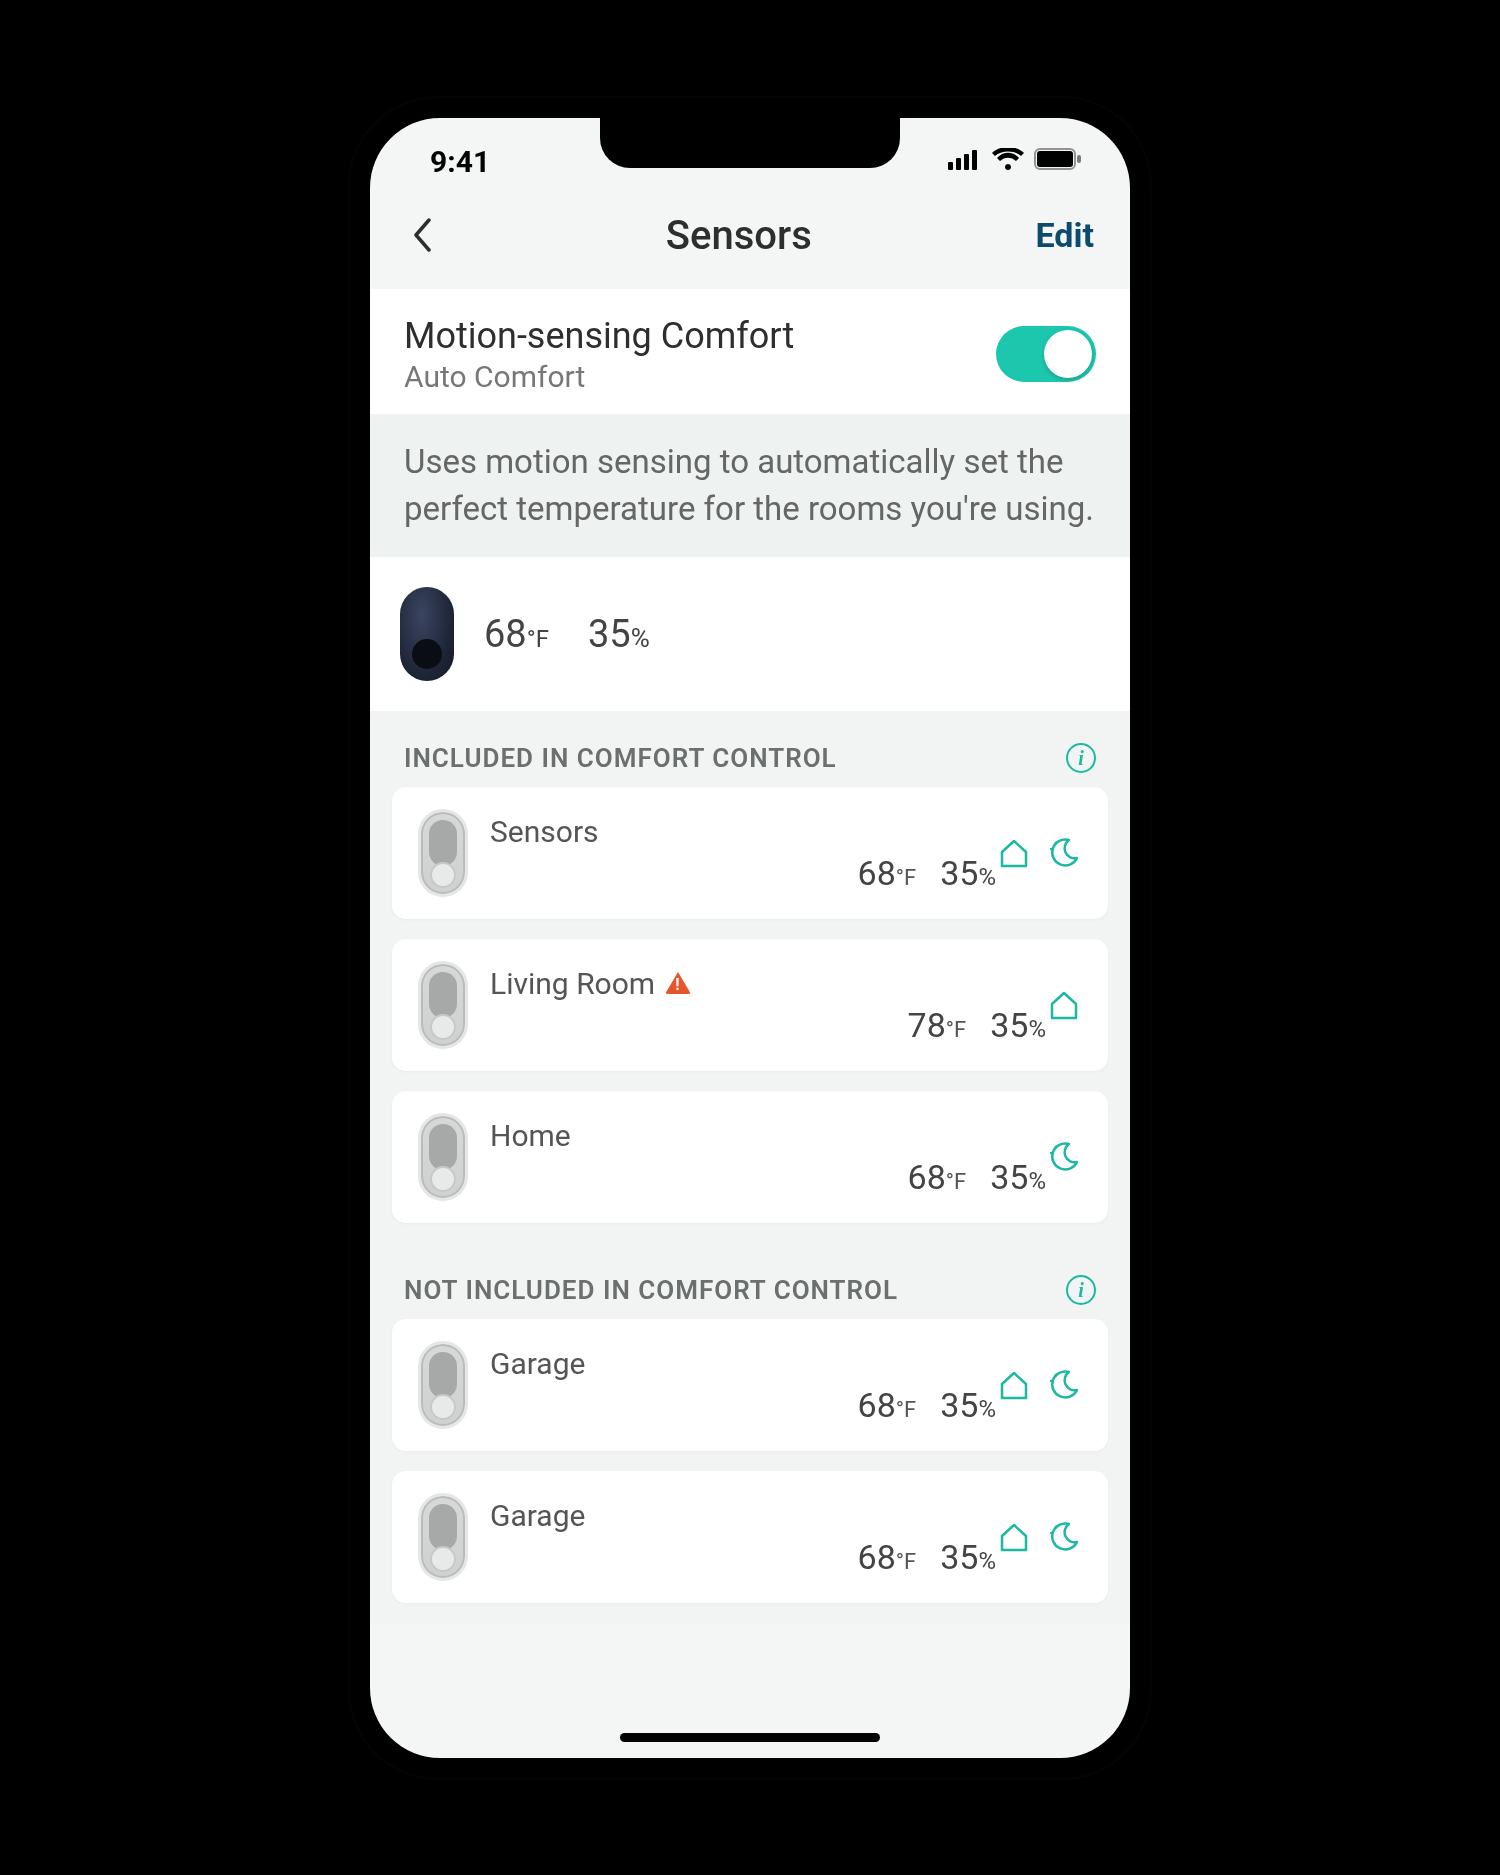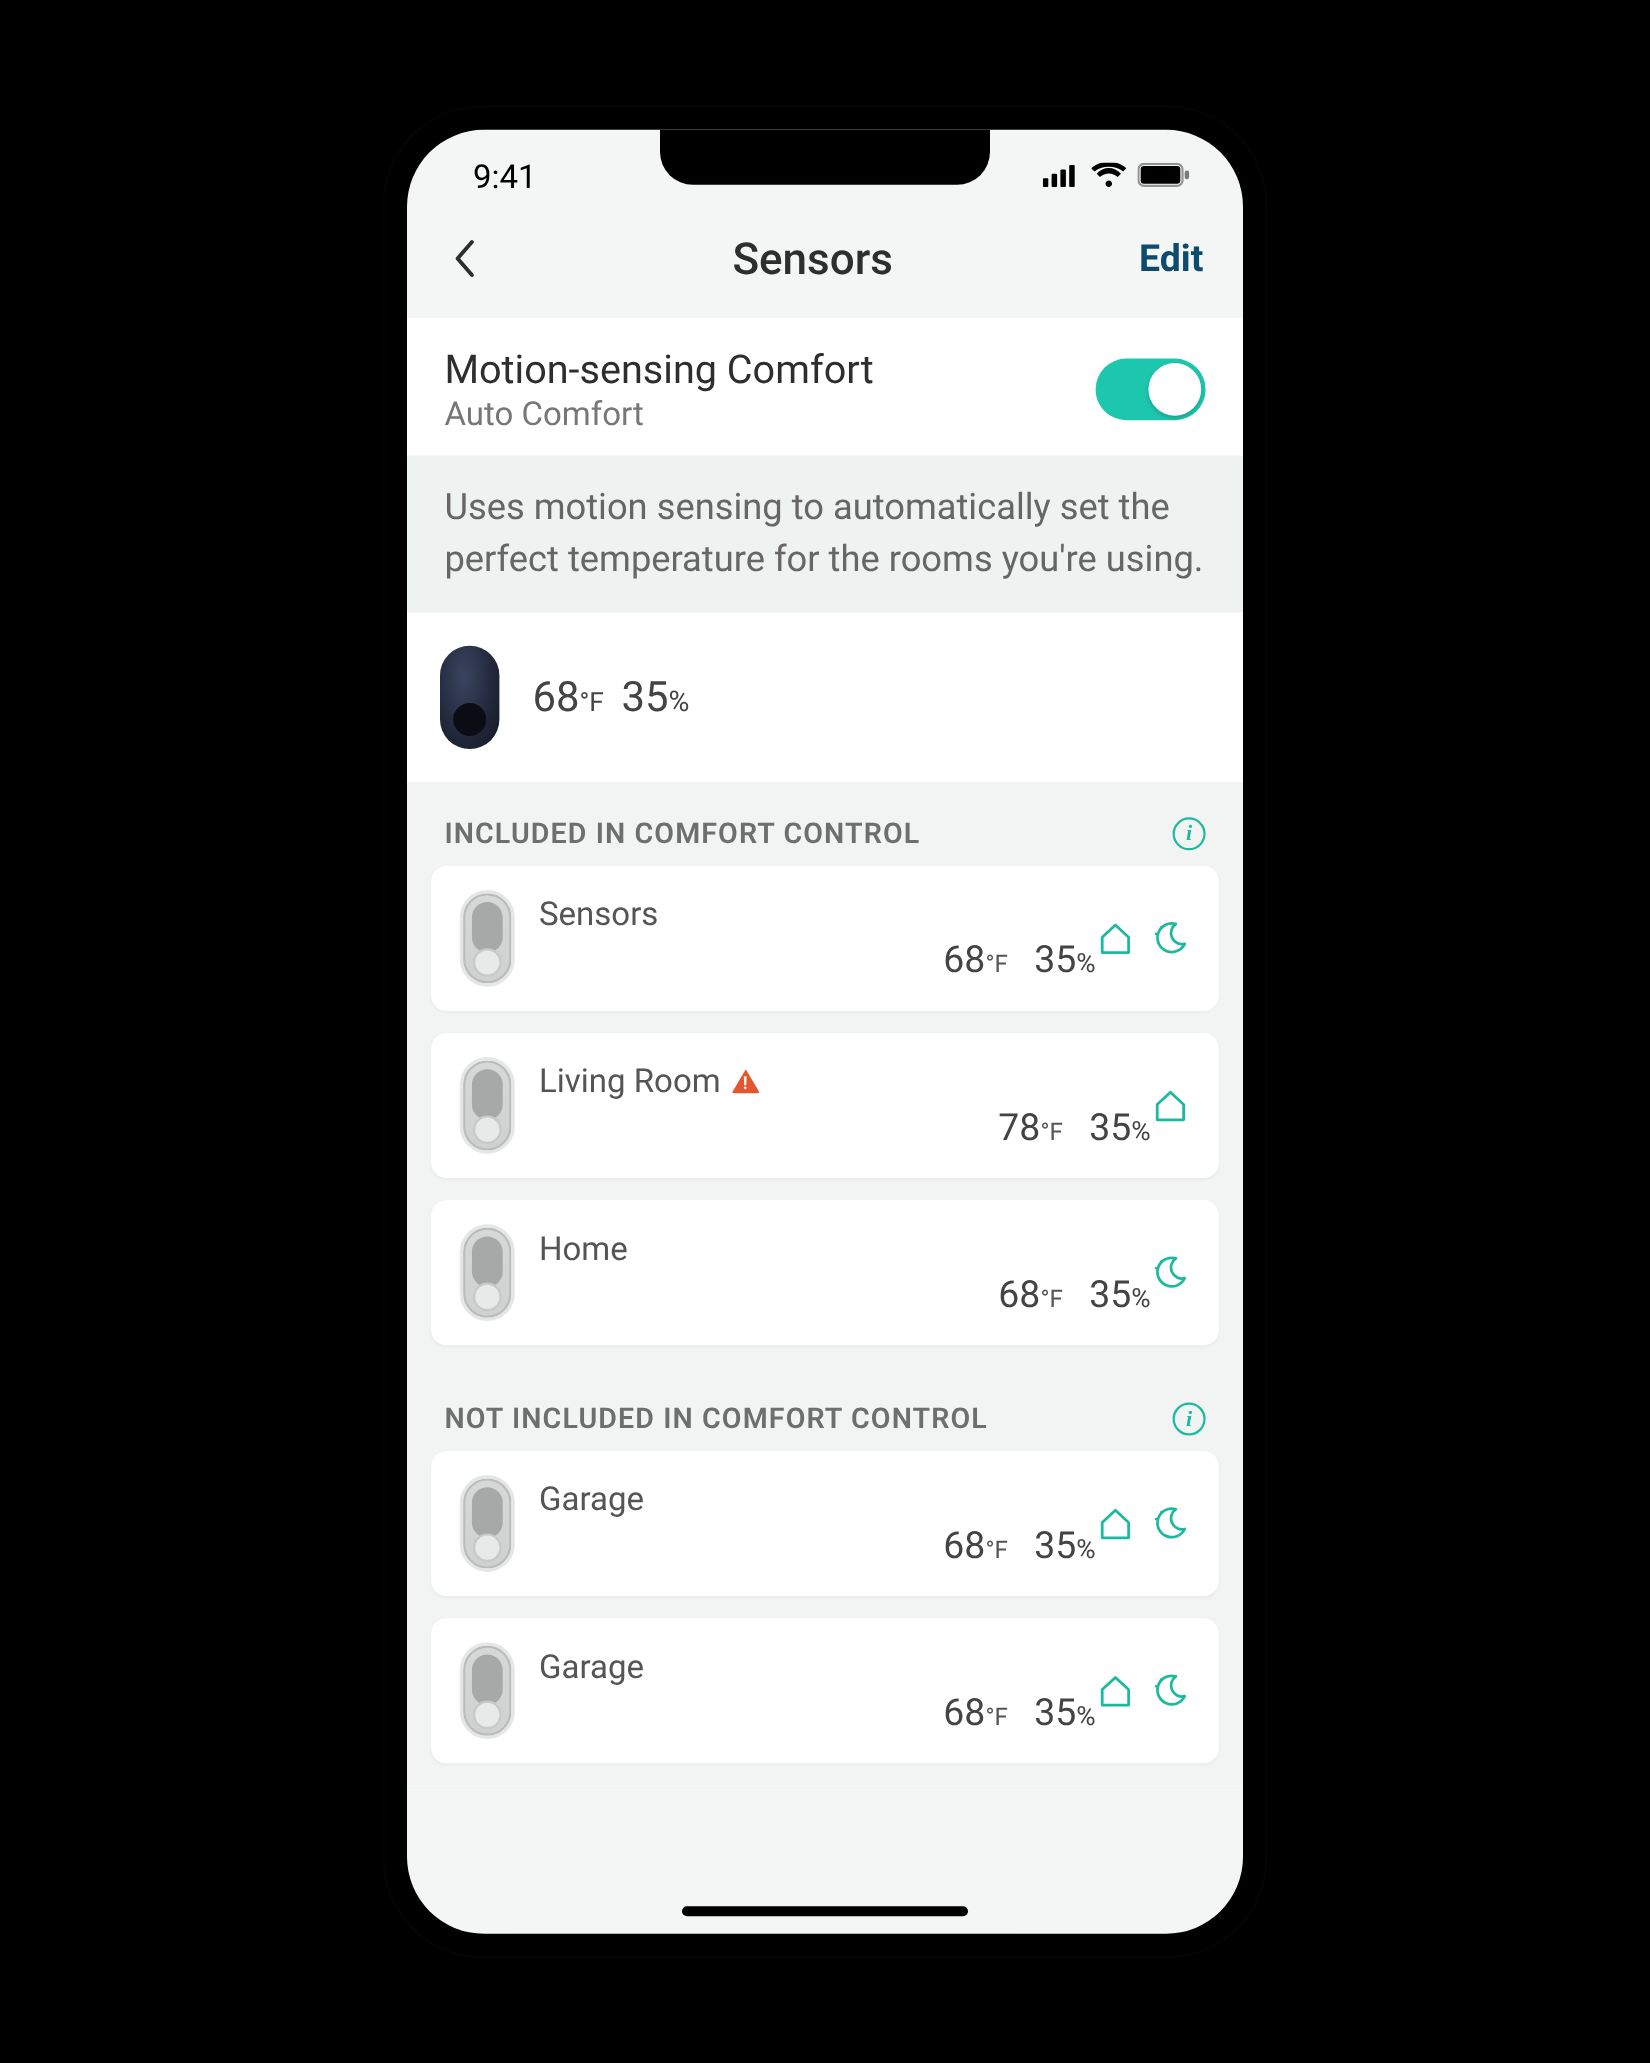--- a/index.html
+++ b/index.html
@@ -55,21 +55,21 @@
     background: #000;
     border-radius: 5px;
     z-index: 10;
   }
   .statusbar {
     height: 80px;
     display: flex;
     align-items: flex-start;
     justify-content: space-between;
     padding: 26px 48px 0 60px;
-    font-weight: 400;
+    font-weight: 700;
     font-size: 30px;
     color: #000;
   }
   .status-right { display: flex; align-items: center; gap: 10px; padding-top:4px;}
   .cell-icon, .wifi-icon, .batt-icon { display:inline-flex; }
   .navbar {
     display: flex;
     align-items: center;
     justify-content: space-between;
     padding: 14px 36px 30px 32px;
@@ -123,21 +123,21 @@
     background: radial-gradient(ellipse at 40% 30%, #3b4560 0%, #20273a 60%, #121722 100%);
     border-radius: 28px;
     margin-right: 30px;
     position:relative;
   }
   .dev-icon-dark::after {
     content:""; position:absolute; bottom:12px; left:50%; transform:translateX(-50%);
     width:30px; height:30px; background:#0a0d14; border-radius:50%;
   }
   .main-name { font-size: 34px; color:#444; flex:1;}
-  .main-temp { font-size: 38px; color:#444; margin-right:16px;}
+  .main-temp { font-size: 38px; color:#444; margin-right:39px;}
   .main-temp .unit { font-size:24px; color:#444;}
   .main-hum { font-size: 38px; color:#444;}
   .main-hum .pct { font-size:26px;}
   .section {
     background:#f1f4f3;
     padding: 32px 34px 14px 34px;
     display:flex;
     justify-content:space-between;
     align-items:center;
   }

